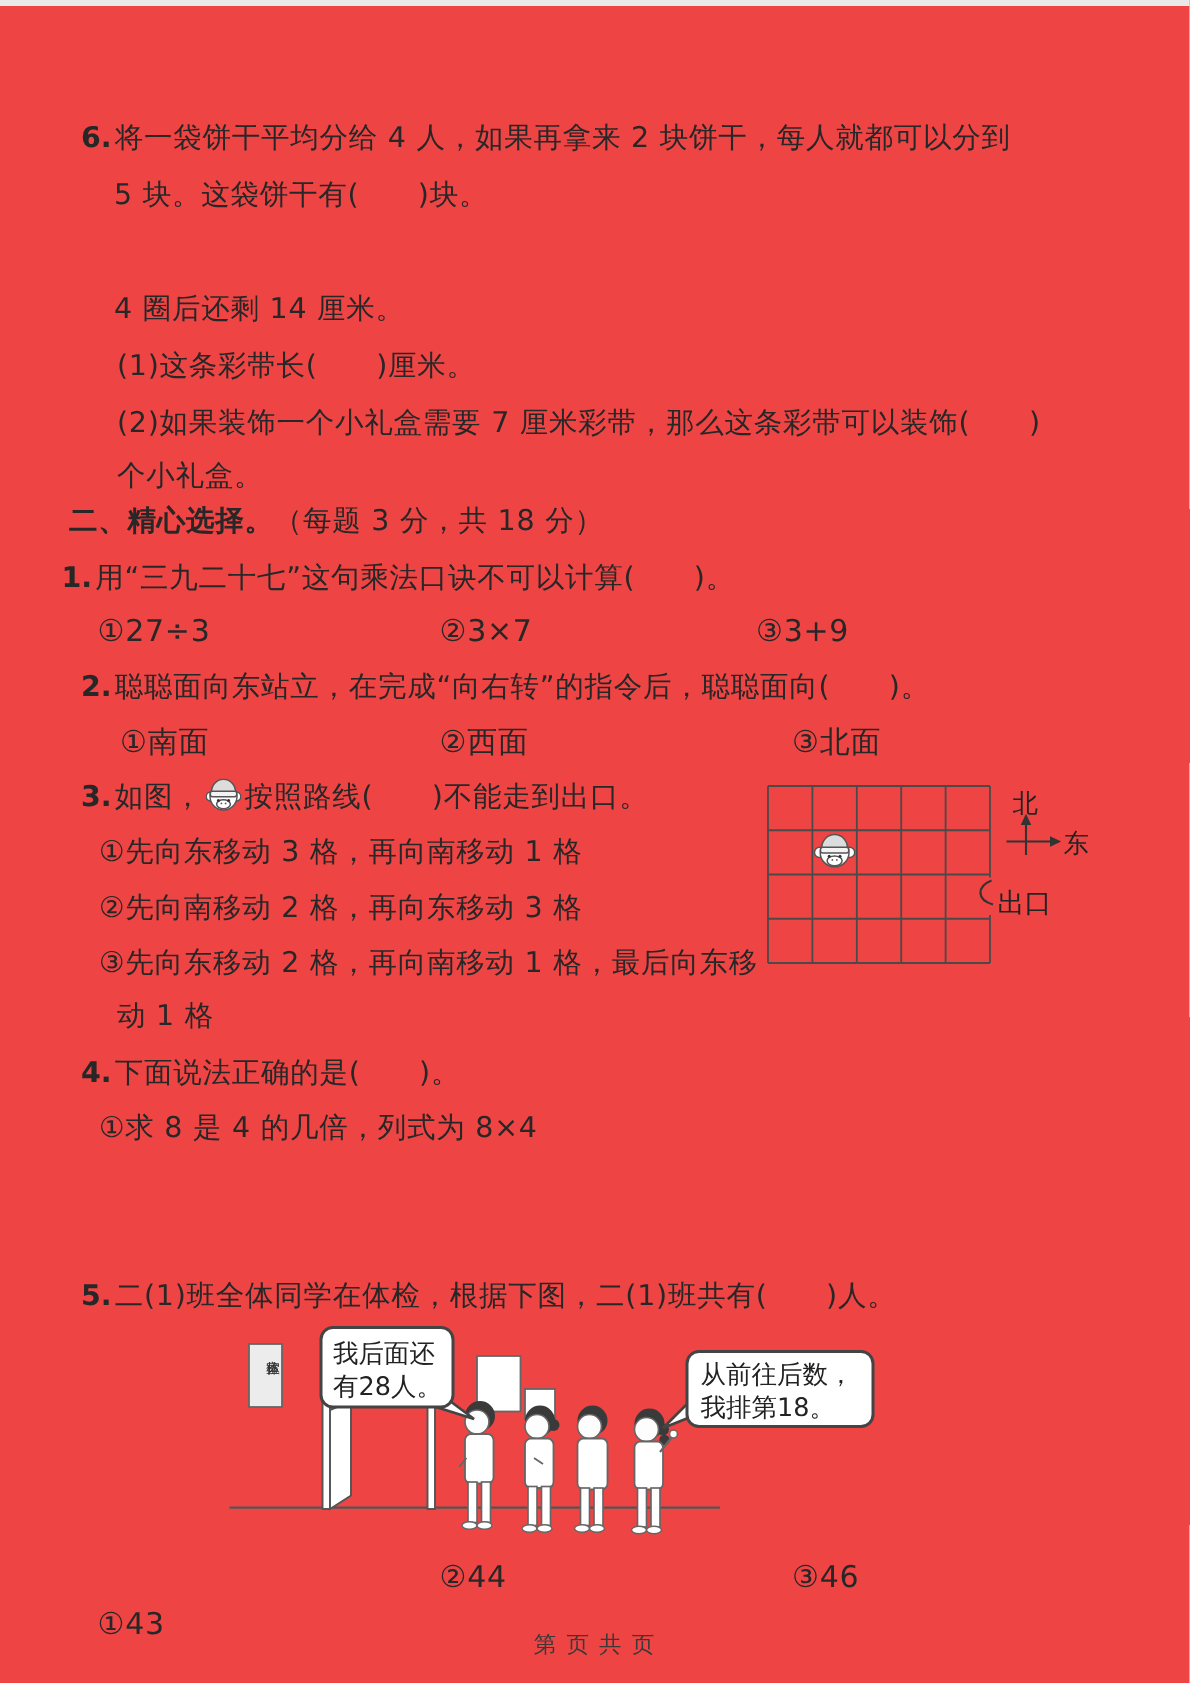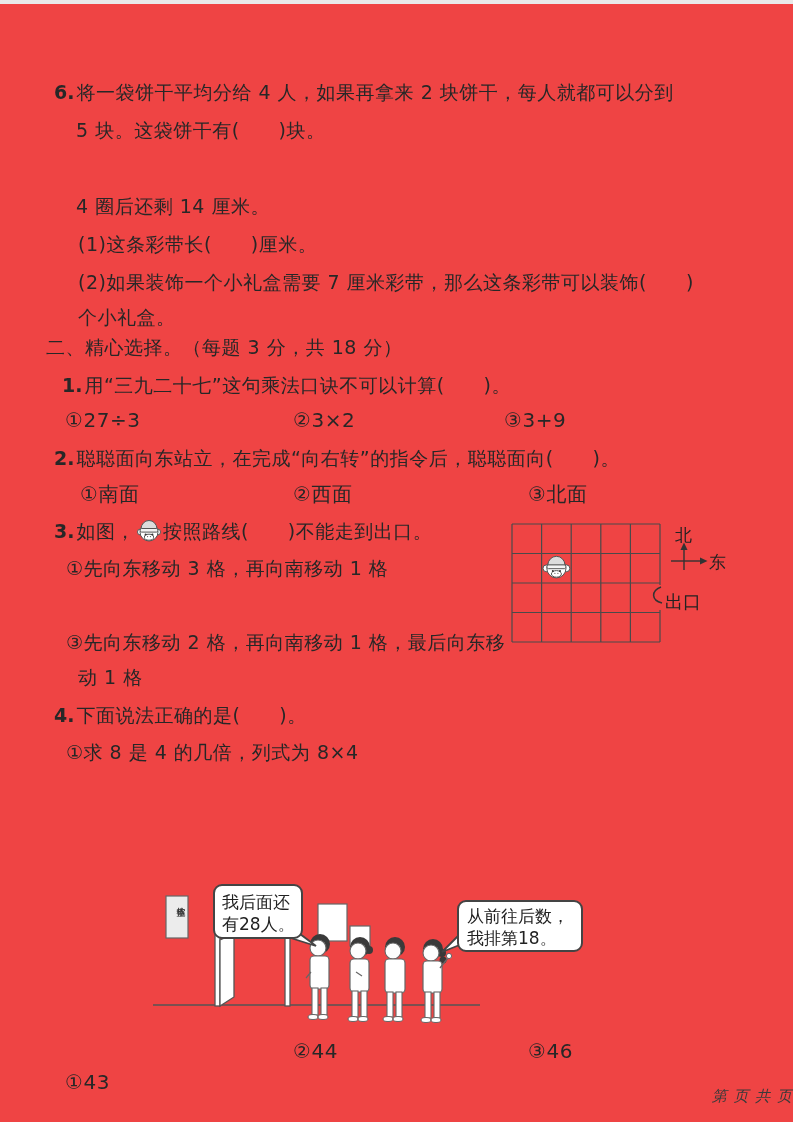--- a/index.html
+++ b/index.html
@@ -2,46 +2,46 @@
 <html><head>
 <meta charset="utf-8">
 <style>
   html,body{margin:0;padding:0;background:#e9e9e9;}
   .page{
     position:relative;width:793px;height:1122px;margin:4px auto;background:#ef4444;
     font-family:"DejaVu Sans","Liberation Sans",sans-serif;color:#272727;overflow:hidden;
   }
   .tline{position:absolute;white-space:nowrap;font-size:19px;line-height:25px;letter-spacing:.5px;}
   .qnum{font-weight:700;margin-right:2px;letter-spacing:0;}
-  .bold{font-weight:400;}
+  .bold{font-weight:700;}
   .opt{position:absolute;white-space:nowrap;font-size:20px;letter-spacing:.5px;}
-  .footer{position:absolute;left:0;right:0;top:1083px;text-align:right;font-size:15px;color:#3a3a3a;letter-spacing:1px;font-style:italic;}
+  .footer{position:absolute;left:0;right:0;top:1083px;text-align:center;font-size:15px;color:#3a3a3a;letter-spacing:1px;}
   .diagram-svg{position:absolute;left:505px;top:513px;}
   .illus-svg{position:absolute;left:150px;top:872px;}
   .inline-monkey{display:inline-block;vertical-align:-4px;margin:0 2px;}
   svg text{font-family:"DejaVu Sans","Liberation Sans",sans-serif;}
 </style>
 </head>
 <body>
 
 <div class="page">
 
   <div class="tline" style="left:54px;top:76px"><span class="qnum">6.</span><span>将一袋饼干平均分给 4 人，如果再拿来 2 块饼干，每人就都可以分到</span></div>
   <div class="tline" style="left:76px;top:114px">5 块。这袋饼干有(　　)块。</div>
 
   <div class="tline" style="left:76px;top:190px">4 圈后还剩 14 厘米。</div>
   <div class="tline" style="left:78px;top:228px">(1)这条彩带长(　　)厘米。</div>
   <div class="tline" style="left:78px;top:266px">(2)如果装饰一个小礼盒需要 7 厘米彩带，那么这条彩带可以装饰(　　)</div>
   <div class="tline" style="left:78px;top:301px">个小礼盒。</div>
 
   <div class="tline" style="left:46px;top:331px"><span class="bold">二、精心选择。</span><span>（每题 3 分，共 18 分）</span></div>
 
-  <div class="tline" style="left:62px;top:369px"><span class="qnum">1.</span><span>用“三九二十七”这句乘法口诀不可以计算(　　)。</span></div>
+  <div class="tline" style="left:41px;top:369px"><span class="qnum">1.</span><span>用“三九二十七”这句乘法口诀不可以计算(　　)。</span></div>
   <span class="opt" style="left:65px;top:404px">①27÷3</span>
-  <span class="opt" style="left:293px;top:404px">②3×2</span>
+  <span class="opt" style="left:293px;top:404px">②3×7</span>
   <span class="opt" style="left:504px;top:404px">③3+9</span>
 
   <div class="tline" style="left:54px;top:442px"><span class="qnum">2.</span><span>聪聪面向东站立，在完成“向右转”的指令后，聪聪面向(　　)。</span></div>
   <span class="opt" style="left:80px;top:477px">①南面</span>
   <span class="opt" style="left:293px;top:477px">②西面</span>
   <span class="opt" style="left:528px;top:477px">③北面</span>
 
   <div class="tline" style="left:54px;top:515px"><span class="qnum">3.</span><span>如图，</span><svg class="inline-monkey" width="24" height="22" viewBox="0 0 24 22">
         <g stroke="#555" stroke-width="1" fill="#fff">
           <circle cx="3.5" cy="12" r="3"></circle>
@@ -50,20 +50,21 @@
           <path d="M 4 9 A 8 8.5 0 0 1 20 9 Z" fill="#dcdcdc"></path>
           <rect x="3.2" y="8.5" width="17.6" height="3.6" rx="1.4" fill="#f3f3f3"></rect>
           <ellipse cx="12" cy="17.2" rx="4.6" ry="3"></ellipse>
         </g>
         <circle cx="8.6" cy="14.6" r="1" fill="#333"></circle>
         <circle cx="15.4" cy="14.6" r="1" fill="#333"></circle>
         <circle cx="10.6" cy="16.6" r=".6" fill="#555"></circle>
         <circle cx="13.4" cy="16.6" r=".6" fill="#555"></circle>
       </svg><span>按照路线(　　)不能走到出口。</span></div>
   <div class="tline" style="left:66px;top:552px">①先向东移动 3 格，再向南移动 1 格</div>
+  <div class="tline" style="left:66px;top:589px">②先向南移动 2 格，再向东移动 3 格</div>
   <div class="tline" style="left:66px;top:626px">③先向东移动 2 格，再向南移动 1 格，最后向东移</div>
   <div class="tline" style="left:78px;top:661px">动 1 格</div>
 
   <svg class="diagram-svg" width="240" height="152" viewBox="0 0 240 152">
     <g stroke="#4a4a4a" stroke-width="1.2">
       <line x1="7" y1="7" x2="155" y2="7"></line>
       <line x1="7" y1="7" x2="7" y2="125"></line>
       <line x1="7" y1="125" x2="155" y2="125"></line>
       <line x1="155" y1="7" x2="155" y2="68"></line>
       <line x1="155" y1="93" x2="155" y2="125"></line>
@@ -97,20 +98,21 @@
     </g>
     <text x="170" y="24" font-size="17" fill="#222">北</text>
     <text x="204" y="51" font-size="17" fill="#222">东</text>
     <path d="M 156 70 C 146 74 146 83 157 86" stroke="#333" stroke-width="1.5" fill="none"></path>
     <text x="160" y="91" font-size="18" fill="#222">出口</text>
   </svg>
 
   <div class="tline" style="left:54px;top:699px"><span class="qnum">4.</span><span>下面说法正确的是(　　)。</span></div>
   <div class="tline" style="left:66px;top:736px">①求 8 是 4 的几倍，列式为 8×4</div>
 
+  <div class="tline" style="left:54px;top:848px"><span class="qnum">5.</span><span>二(1)班全体同学在体检，根据下图，二(1)班共有(　　)人。</span></div>
 
   <svg class="illus-svg" width="500" height="166" viewBox="0 0 500 166">
 
     <line x1="3" y1="129" x2="330" y2="129" stroke="#555" stroke-width="1.5"></line>
 
     <g>
       <rect x="16" y="20" width="22" height="42" fill="#ececec" stroke="#666" stroke-width="1.2"></rect>
       <text x="31" y="24" font-size="9" fill="#333" style="writing-mode:vertical-rl">体检室</text>
     </g>
 

